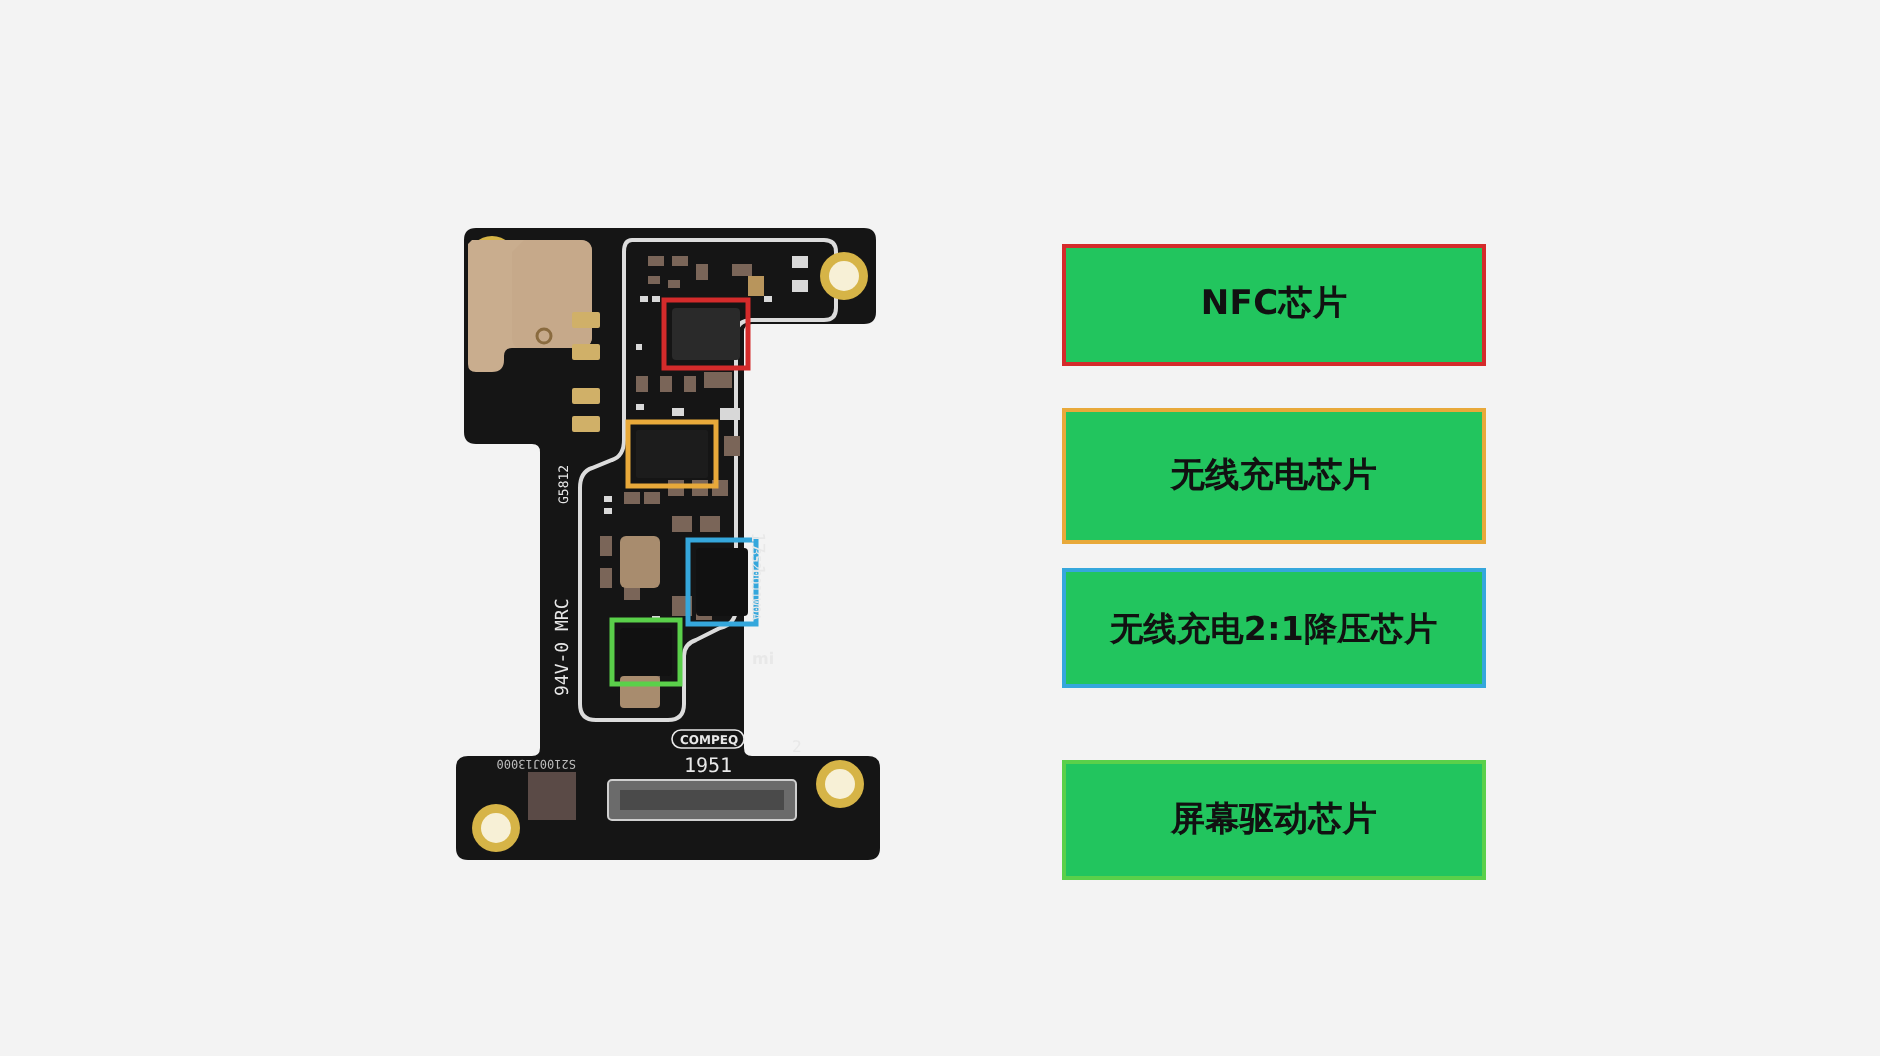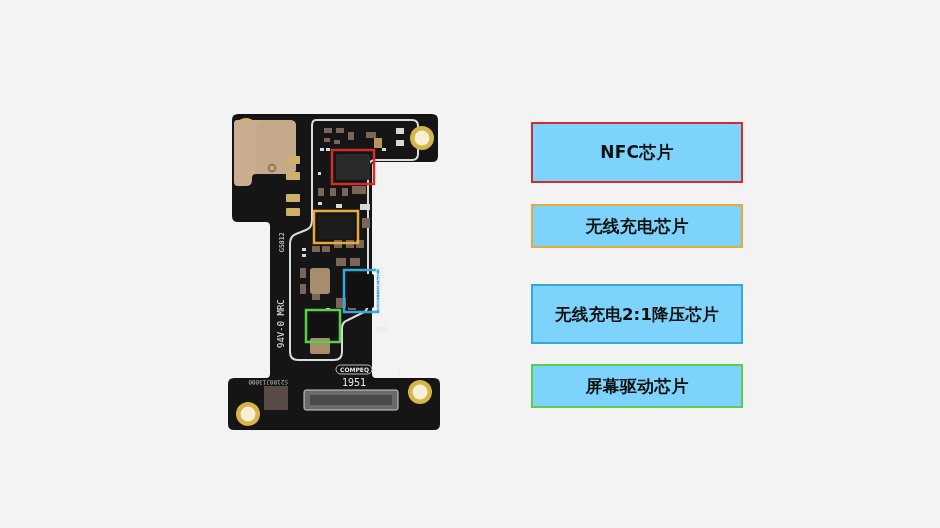--- a/index.html
+++ b/index.html
@@ -9,34 +9,34 @@
       position: relative;
       overflow: hidden;
       font-family: "DejaVu Sans", "Liberation Sans", sans-serif;
     }
     .pcb-wrap { position: absolute; left: 226px; top: 108px; width: 220px; height: 332px; }
     .label-box {
       position: absolute;
       left: 531px; width: 212px;
       box-sizing: border-box;
       border: 2.5px solid;
-      background: #7dd3fc;
+      background: #22c55e;
       display: flex; flex-direction: column;
       align-items: center; justify-content: center;
       color: #111;
       font-size: 17px;
       font-weight: bold;
       line-height: 27px;
       text-align: center;
       letter-spacing: 0.2px;
     }
     .box-nfc { top: 122px; height: 61px; }
-    .box-wc { top: 204px; height: 44px; }
+    .box-wc { top: 204px; height: 68px; }
     .box-step { top: 284px; height: 60px; font-size: 16.5px; }
-    .box-disp { top: 364px; height: 44px; }
+    .box-disp { top: 380px; height: 60px; }
   </style>
 </head>
 <body>
 
 <div class="pcb-wrap">
   <svg width="220" height="332" viewBox="0 0 220 332">
 
     <path d="M12 6 H206 Q212 6 212 12 V48 Q212 54 206 54 H150 Q146 54 146 58 V266 Q146 270 150 270 H208 Q214 270 214 276 V316 Q214 322 208 322 H8 Q2 322 2 316 V276 Q2 270 8 270 H40 Q44 270 44 266 V118 Q44 114 40 114 H12 Q6 114 6 108 V12 Q6 6 12 6 Z" fill="#151515"></path>
 
     <path d="M90 12 H186 Q192 12 192 18 V46 Q192 52 186 52 H150 Q142 52 142 60 V196 Q142 204 134 206 L122 212 Q116 214 116 220 V244 Q116 252 108 252 H72 Q64 252 64 244 V136 Q64 128 70 126 L80 122 Q86 120 86 112 V18 Q86 12 90 12 Z" fill="none" stroke="#dcdcdc" stroke-width="2"></path>

